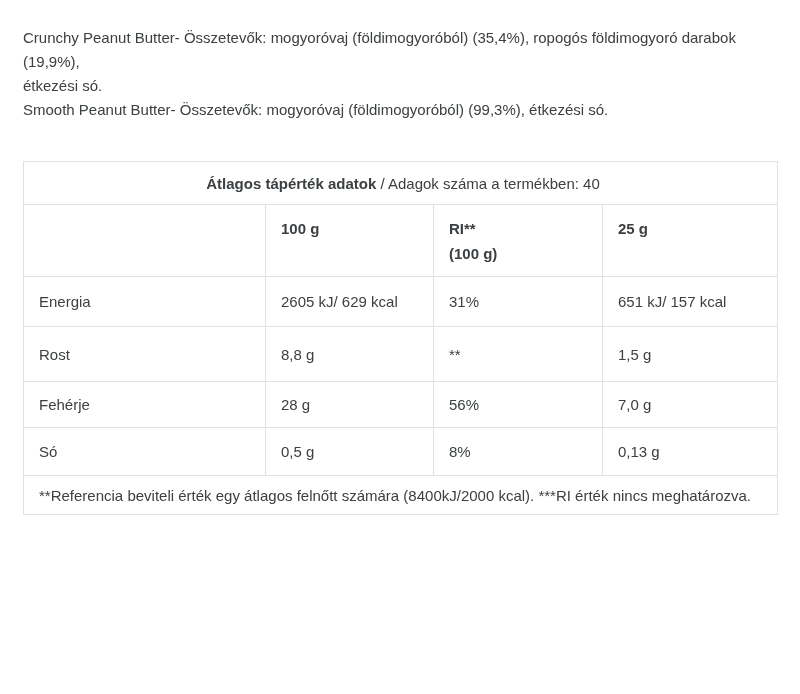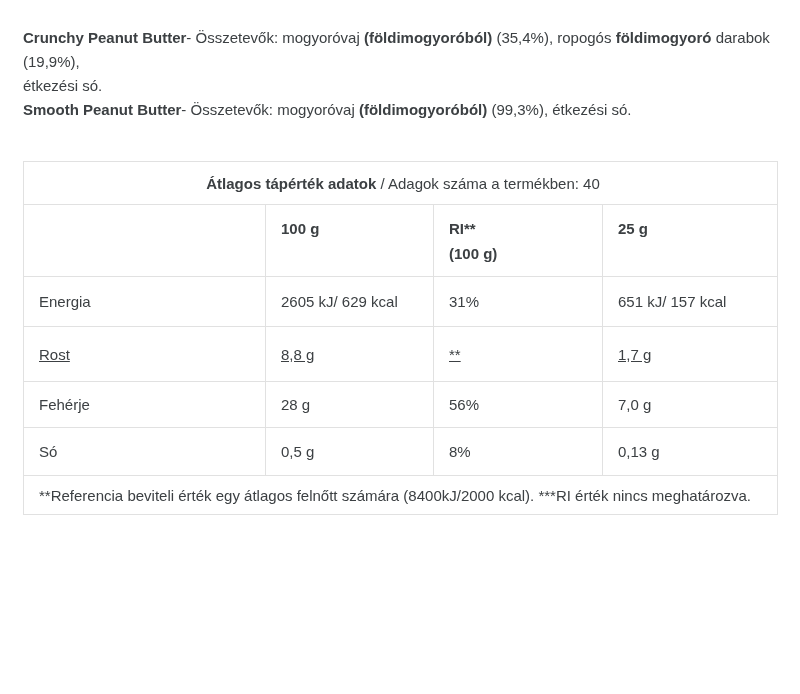--- a/index.html
+++ b/index.html
@@ -11,21 +11,21 @@
     height: 694px;
     font-family: "Liberation Sans", sans-serif;
     color: #3c4043;
   }
   .intro {
     padding: 26px 30px 0 23px;
     font-size: 15px;
     line-height: 24px;
     color: #3c4043;
   }
-  .intro b { font-weight: 700; }
+  .intro b { font-weight: 400; }
   .nutrition-table {
     border-collapse: collapse;
     table-layout: fixed;
     width: 754px;
     margin: 39px 0 0 23px;
     font-size: 15px;
     color: #3c4043;
   }
   .nutrition-table td {
     border: 1px solid #e1e1e1;
@@ -41,21 +41,21 @@
   .row-title b { font-weight: 700; }
   .row-header td {
     height: 72px;
     vertical-align: top;
     padding-top: 11px;
     font-weight: 700;
     line-height: 25px;
     margin-top: 30px;
   }
   .row-single td { height: 50px; }
-  .row-rost td { height: 55px; text-decoration: underline; }
+  .row-rost td { height: 55px; }
   .row-feherje td { height: 46px; }
   .row-so td { height: 48px; }
   .row-double td { height: 73px; }
   .row-footnote td { height: 39px; }
 </style>
 </head>
 <body>
 
 <div class="intro">
   <div>
@@ -96,21 +96,21 @@
       <td>31%</td>
       <td>651 kJ/ 157 kcal</td>
     </tr>
 
 
 
     <tr class="row-rost">
       <td>Rost</td>
       <td>8,8 g</td>
       <td>**</td>
-      <td>1,7 g</td>
+      <td>1,5 g</td>
     </tr>
 
     <tr class="row-feherje">
       <td>Fehérje</td>
       <td>28 g</td>
       <td>56%</td>
       <td>7,0 g</td>
     </tr>
 
     <tr class="row-so">

